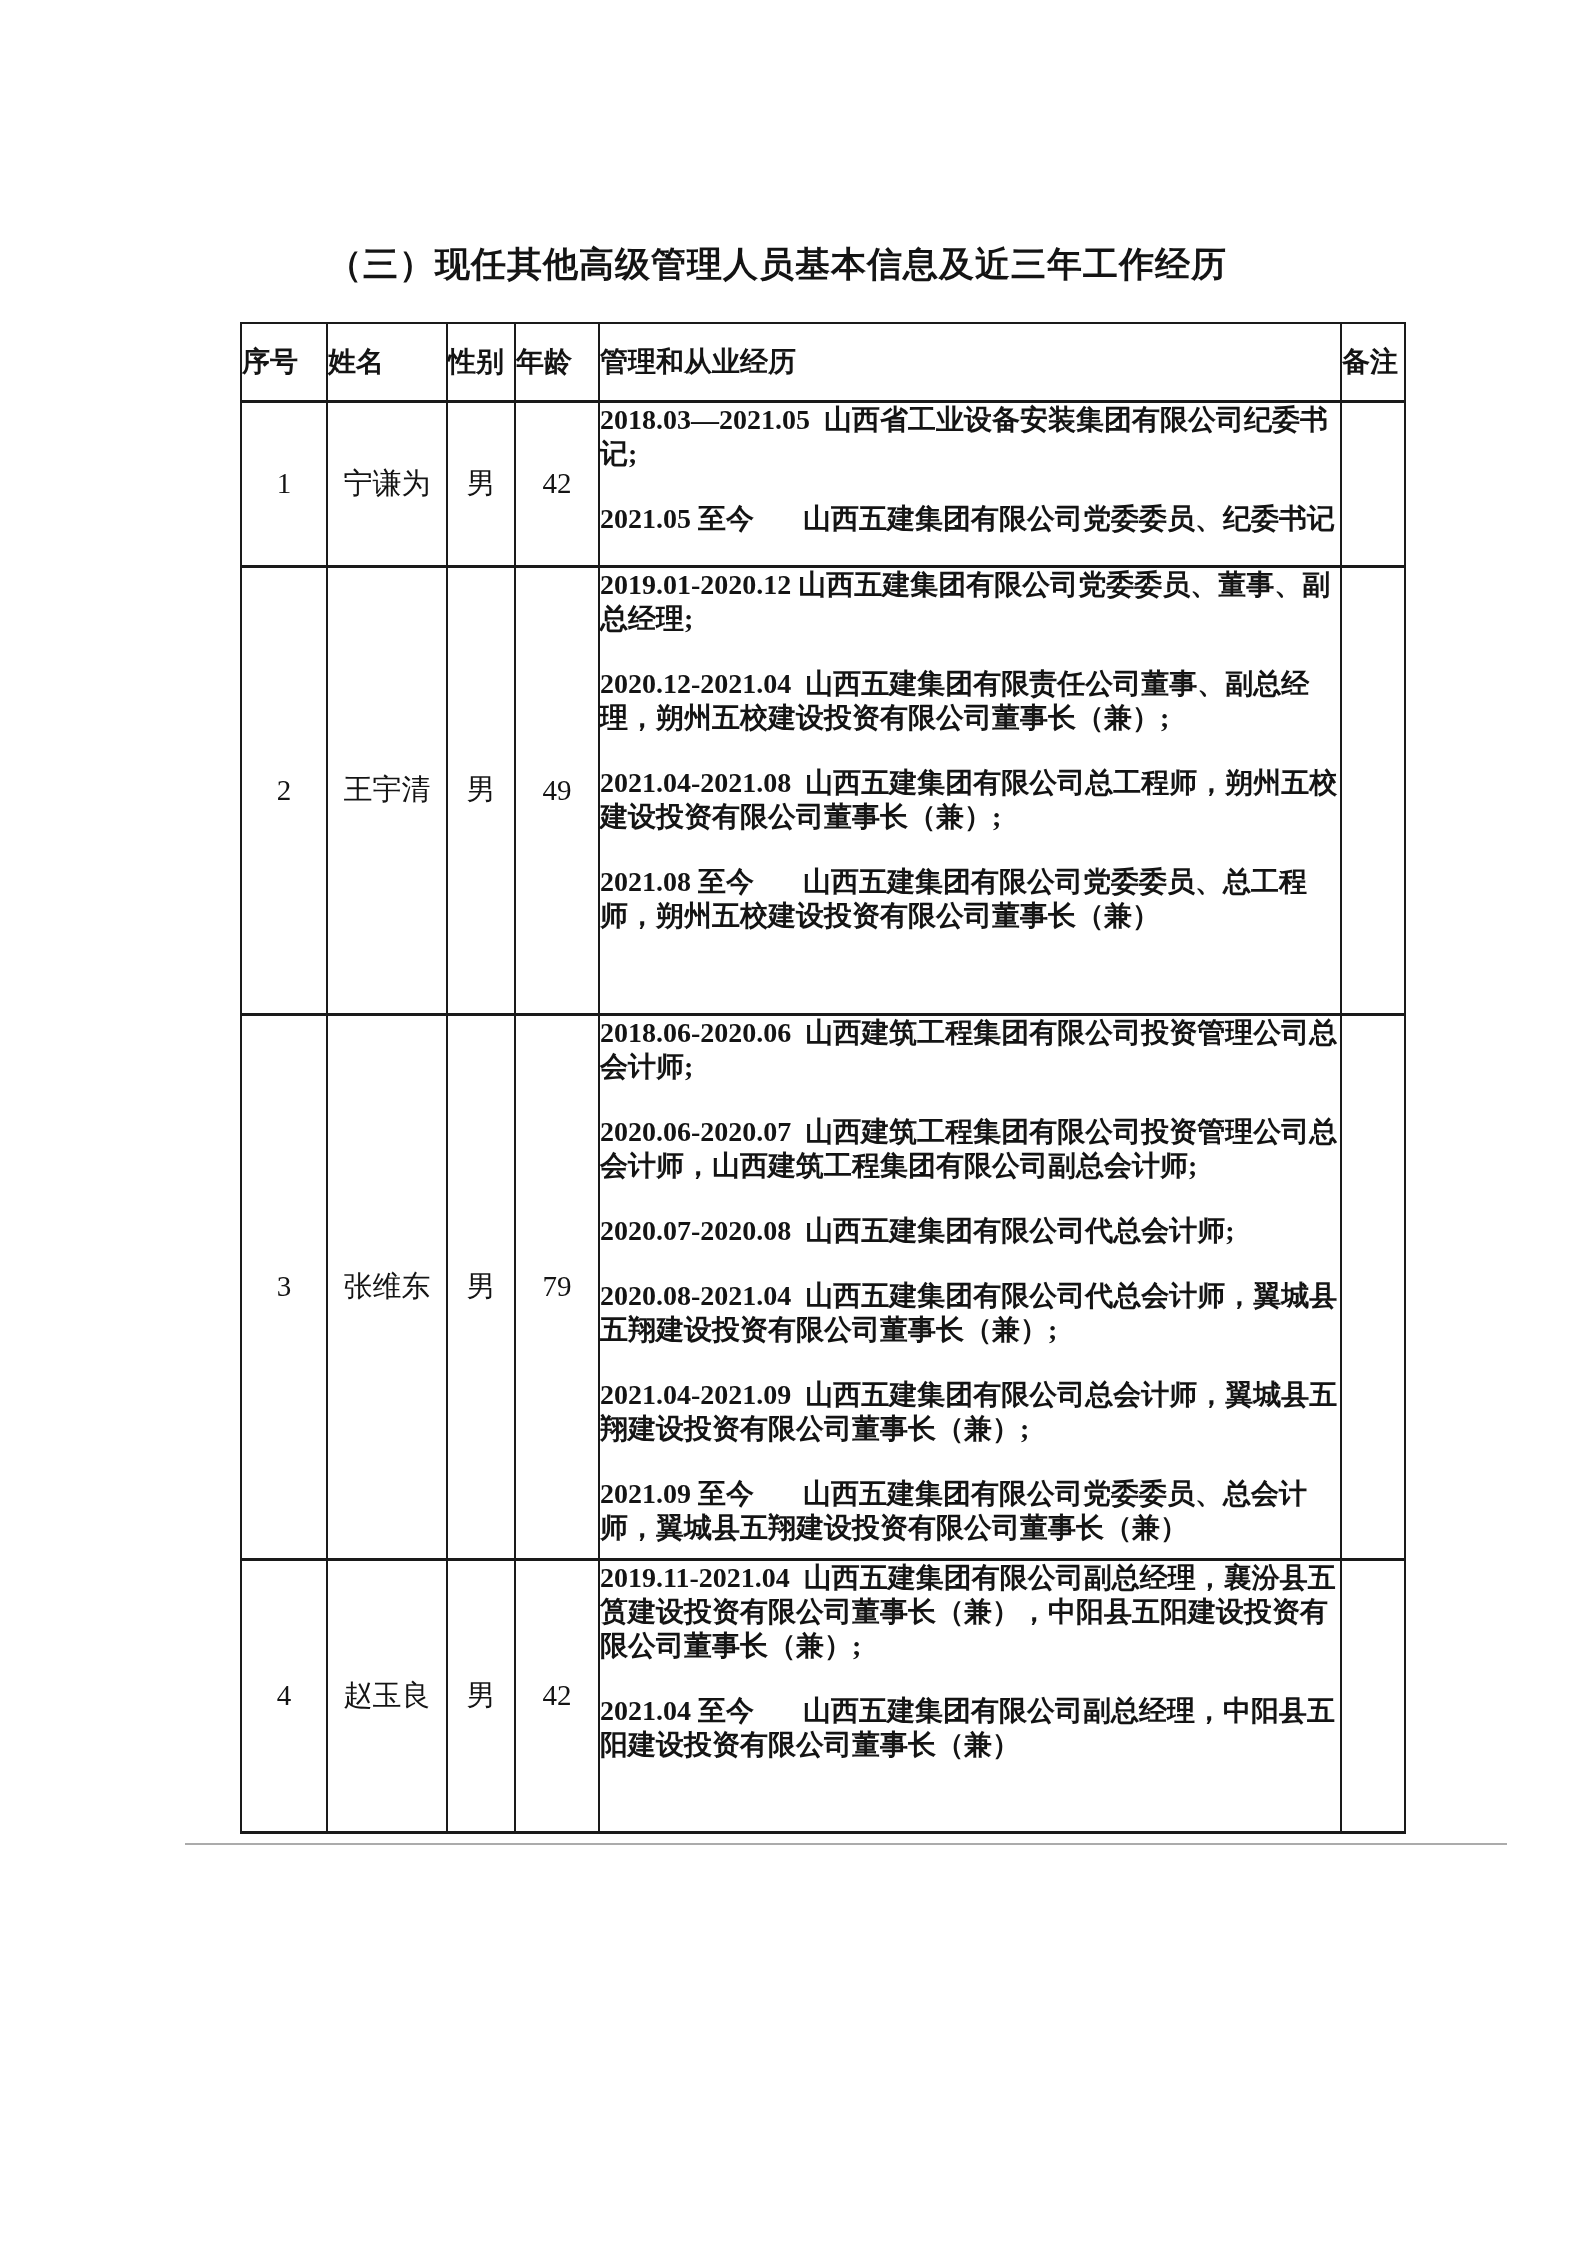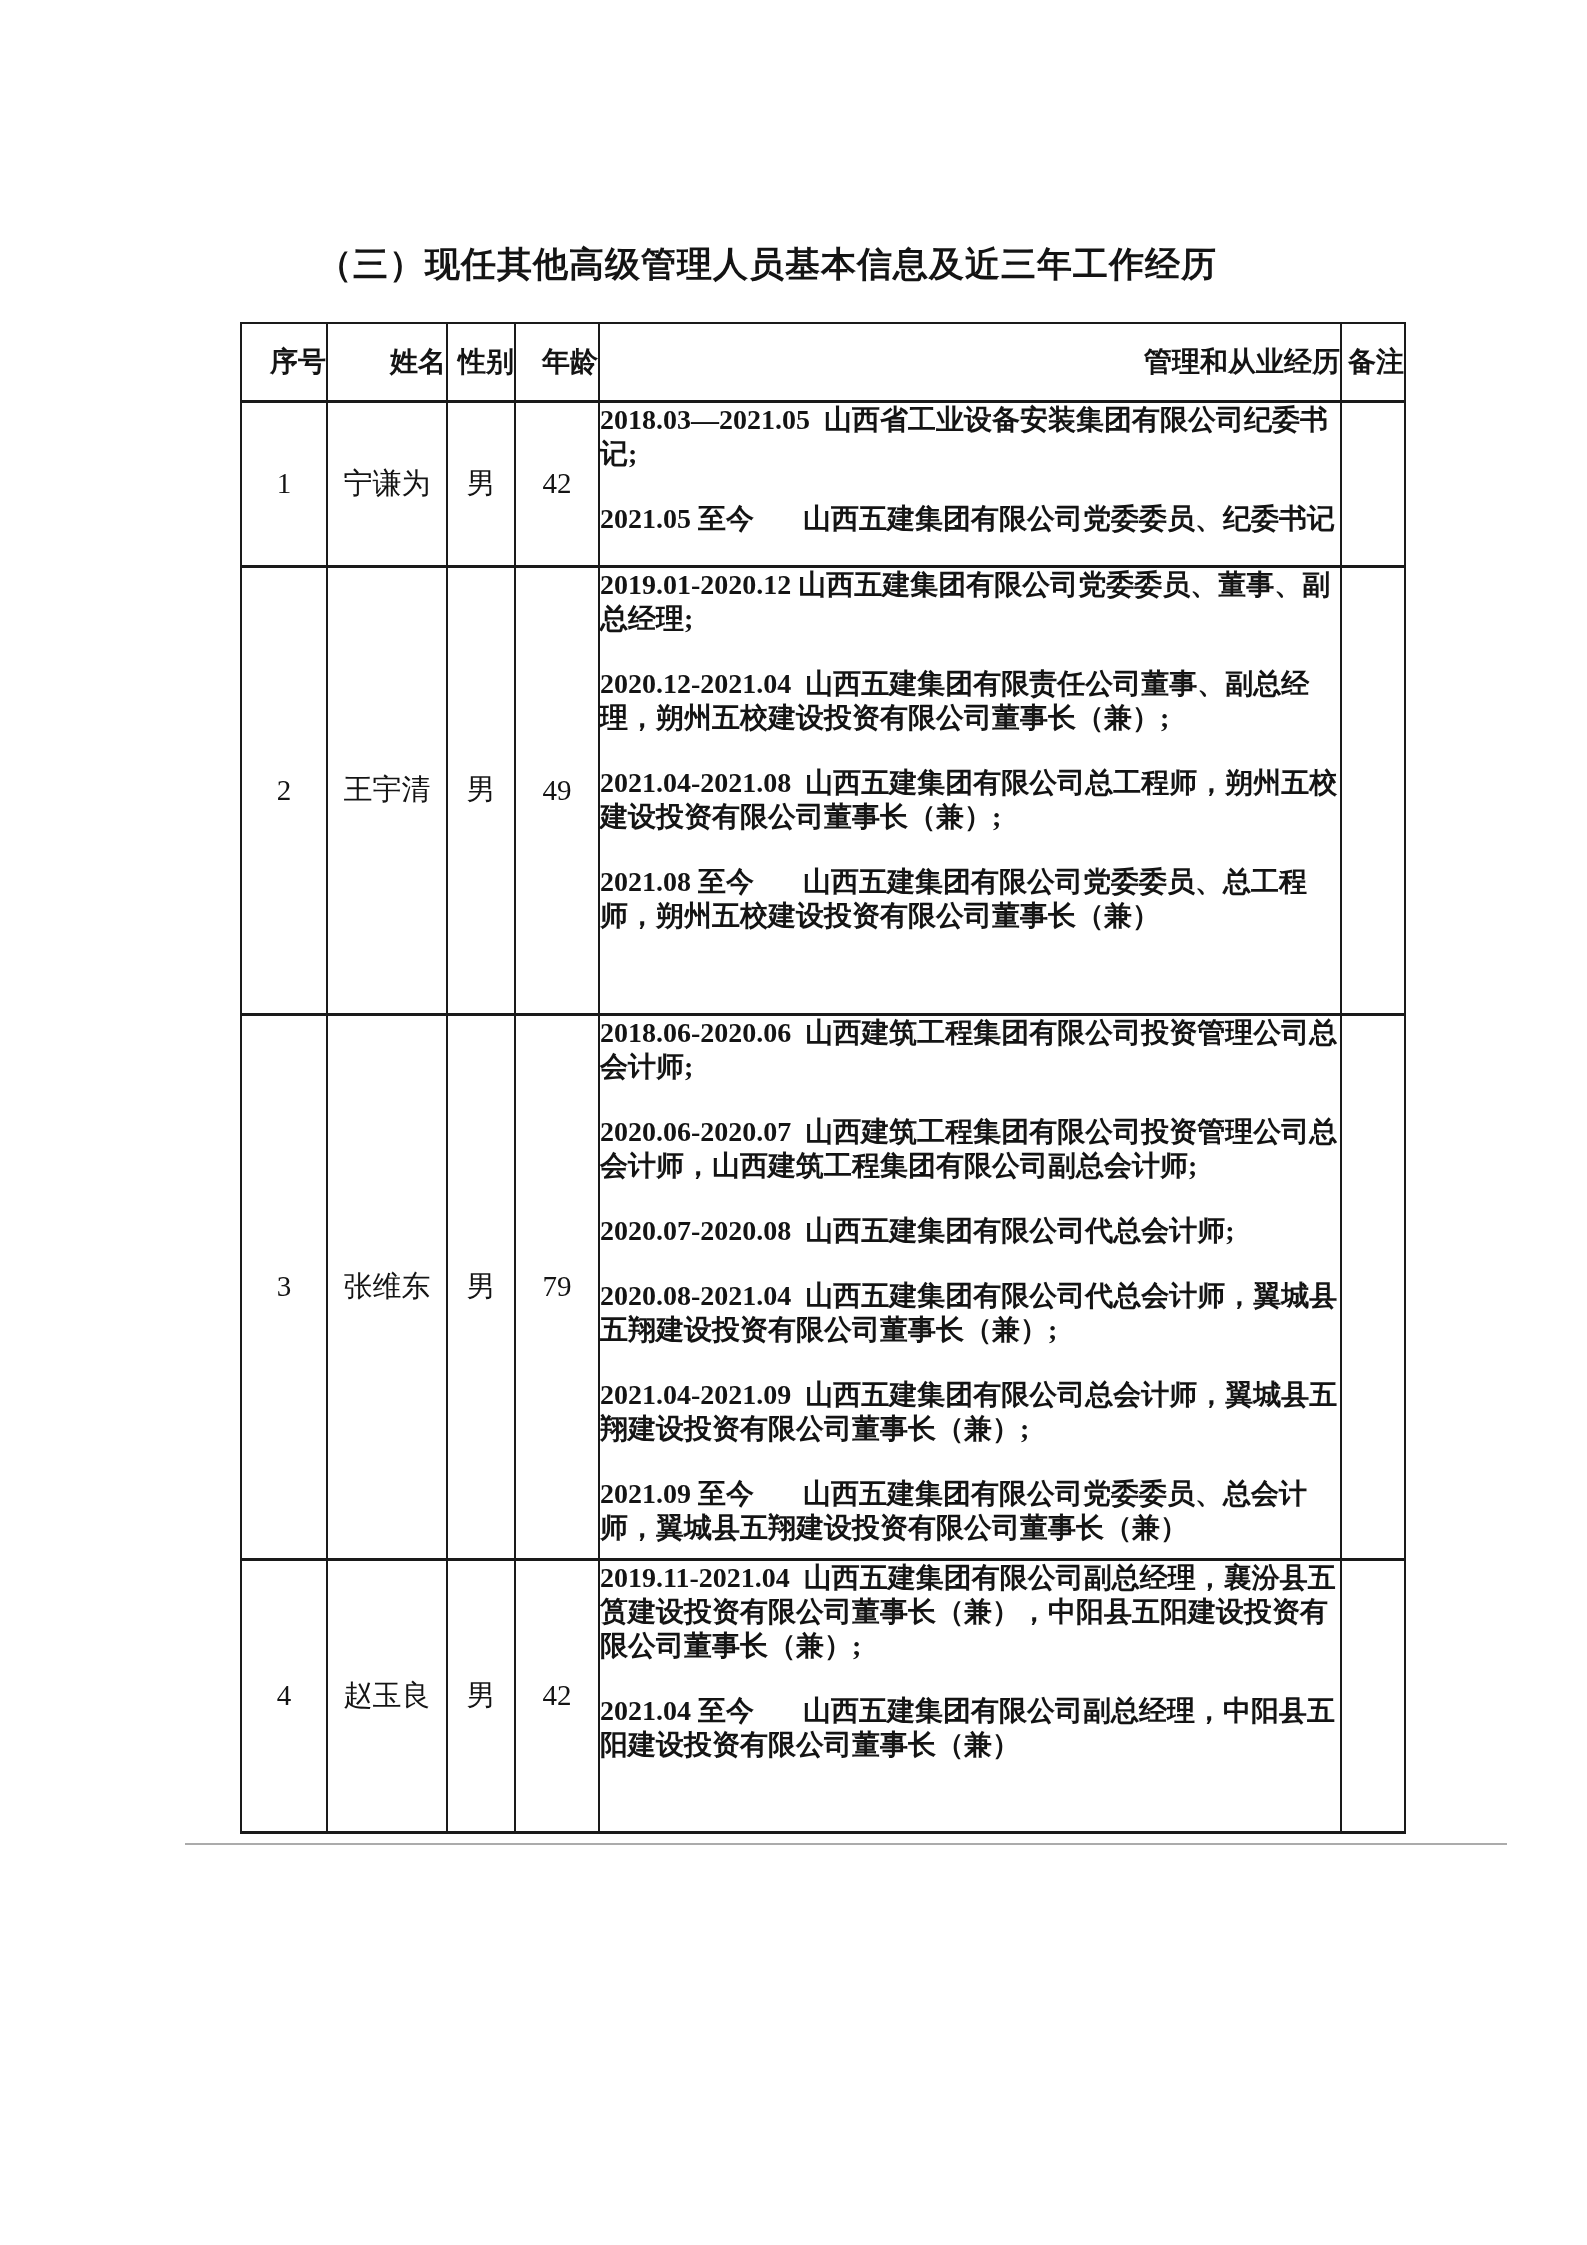--- a/index.html
+++ b/index.html
@@ -7,21 +7,21 @@
     position:relative;
     width:1587px; height:2245px;
     margin:0 auto;
     background:#ffffff;
     font-family:"Liberation Serif","DejaVu Serif",serif;
     color:#141414;
     overflow:hidden;
   }
   .title {
     position:absolute;
-    left:317px; top:241px;
+    left:327px; top:241px;
     margin:0;
     font-size:35px;
     font-weight:bold;
     letter-spacing:1px;
     white-space:nowrap;
   }
   table.personnel {
     position:absolute;
     left:240px; top:322px;
     width:1164px;
@@ -30,21 +30,21 @@
     border:2px solid #1a1a1a;
   }
   table.personnel th, table.personnel td {
     border:2px solid #1a1a1a;
     padding:0;
   }
   table.personnel thead tr { height:78px; }
   table.personnel th {
     font-size:28px;
     font-weight:bold;
-    text-align:right;
+    text-align:left;
     vertical-align:middle;
     border-bottom-width:3px;
   }
   table.personnel tbody tr { border-bottom:3px solid #1a1a1a; }
   td.c-center {
     text-align:center;
     vertical-align:middle;
     font-size:29px;
   }
   td.c-exp {

